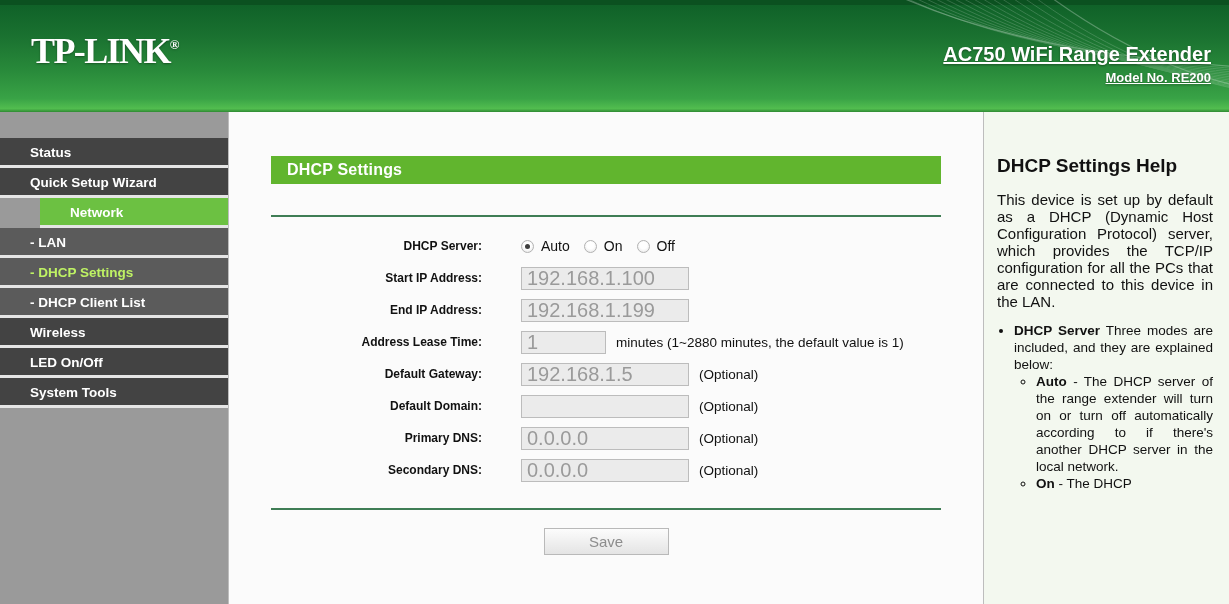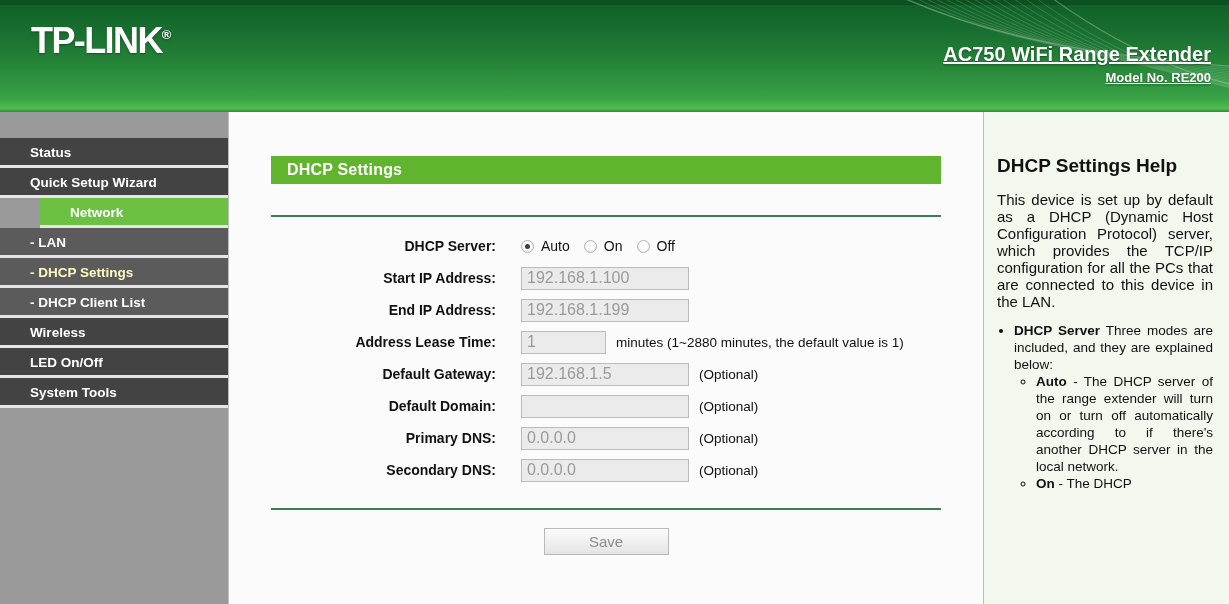--- a/index.html
+++ b/index.html
@@ -25,26 +25,26 @@
     width: 640px; height: 112px;
     opacity: .55;
     pointer-events: none;
   }
   .header-topline {
     position: absolute; top: 0; left: 0;
     width: 100%; height: 5px;
     background: #0b5120;
   }
   .logo {
-    position: absolute; left: 31px; top: 20px;
+    position: absolute; left: 31px; top: 30px;
     color: #ffffff;
     font-size: 36px;
     font-weight: bold;
     letter-spacing: -1.6px;
-    font-family: Liberation Sans, sans-serif;
+    font-family: Liberation Serif, serif;
     text-shadow: 0 1px 2px rgba(0,0,0,.35);
   }
   .logo .reg {
     font-size: 13px;
     vertical-align: 14px;
     letter-spacing: 0;
   }
   .model-block {
     position: absolute; right: 18px; top: 42px;
     text-align: right;
@@ -87,21 +87,21 @@
     background: #5b5b5b;
     padding-left: 30px;
   }
   .menu-item.active-parent {
     background: #6cc142;
     color: #ffffff;
     margin-left: 40px;
   }
   .menu-item.active-sub {
     background: #5b5b5b;
-    color: #fef9c3;
+    color: #bef264;
   }
 
   
   .content {
     flex: 1 1 auto;
     position: relative;
     background: #fbfbfb;
     border-right: 1px solid #bdbdbd;
     padding: 0;
     overflow: hidden;
@@ -130,35 +130,35 @@
   .form-row {
     display: flex;
     align-items: center;
     height: 32px;
     margin-bottom: 0;
   }
   .form-label {
     width: 250px;
     flex: 0 0 250px;
     text-align: right;
-    padding-right: 25px;
-    font-size: 14px;
+    padding-right: 39px;
+    font-size: 12px;
     font-weight: bold;
     color: #111111;
     white-space: nowrap;
   }
   .form-field { display: flex; align-items: center; }
 
   input.txt {
     width: 168px;
     height: 23px;
     border: 1px solid #bcbcbc;
     background: #ebebeb;
     color: #9a9a9a;
-    font-size: 16px;
+    font-size: 20px;
     font-family: "Liberation Sans", sans-serif;
     padding: 0 5px;
   }
   input.txt.small { width: 85px; }
   input.txt:disabled { color: #9a9a9a; }
 
   .suffix {
     margin-left: 10px;
     font-size: 13.5px;
     color: #111111;

